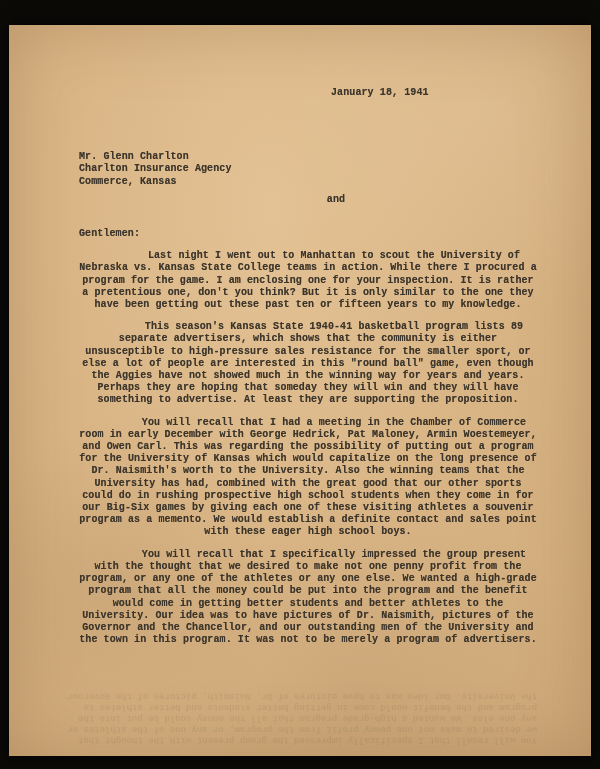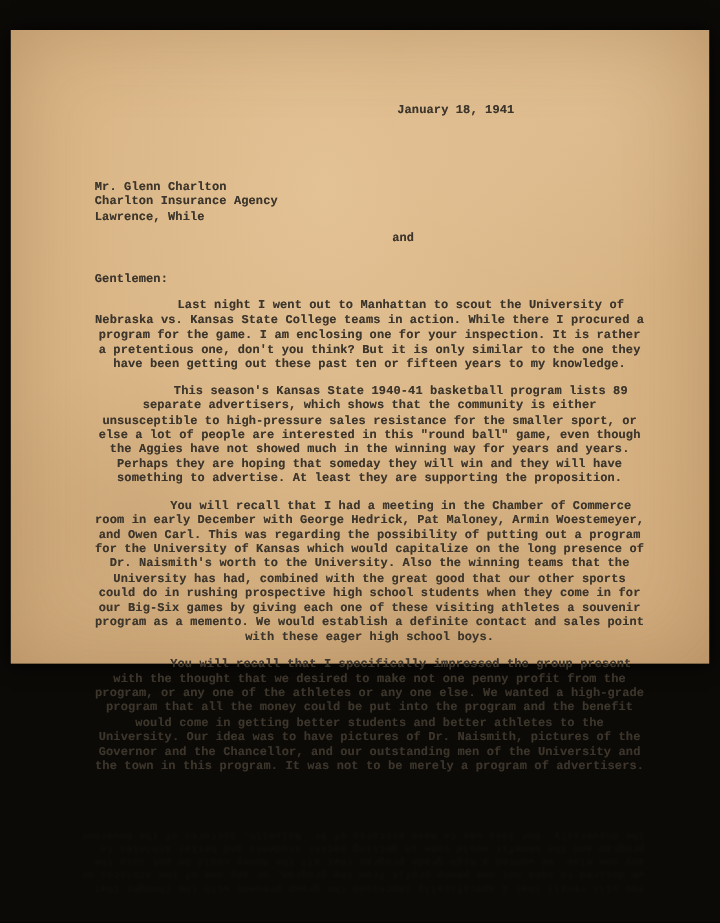--- a/index.html
+++ b/index.html
@@ -12,21 +12,21 @@
     background: #0c0a07;
     overflow: hidden;
     font-family: "Liberation Mono", "DejaVu Sans Mono", monospace;
   }
 
   .paper {
     position: absolute;
     left: 9px;
     top: 25px;
     width: 582px;
-    height: 528px;
+    height: 731px;
     background: radial-gradient(ellipse at 45% 25%, #e3c295 0%, #dab687 45%, #cfa97a 100%);
     box-shadow: 0 0 16px rgba(0,0,0,.9), inset 0 0 70px rgba(115,80,38,.28);
   }
   
   .paper::before {
     content: "";
     position: absolute; inset: 0;
     background:
       radial-gradient(circle at 18% 78%, rgba(110,75,35,.10), transparent 22%),
       radial-gradient(circle at 82% 12%, rgba(255,240,210,.12), transparent 25%),
@@ -77,21 +77,21 @@
 <div class="scan">
   <div class="paper">
 
     <div class="content">
 
       <div class="date">January 18, 1941</div>
 
       <div class="addr">
         <div>Mr. Glenn Charlton</div>
         <div>Charlton Insurance Agency</div>
-        <div>Lawrence, While</div>
+        <div>Commerce, Kansas</div>
       </div>
 
       <div class="and">and</div>
 
 
       <div class="salutation">Gentlemen:</div>
 
       <p class="para">Last night I went out to Manhattan to scout the University of Nebraska vs. Kansas State College teams in action. While there I procured a program for the game. I am enclosing one for your inspection. It is rather a pretentious one, don't you think? But it is only similar to the one they have been getting out these past ten or fifteen years to my knowledge.</p>
 
       <p class="para">This season's Kansas State 1940-41 basketball program lists 89 separate advertisers, which shows that the community is either unsusceptible to high-pressure sales resistance for the smaller sport, or else a lot of people are interested in this "round ball" game, even though the Aggies have not showed much in the winning way for years and years. Perhaps they are hoping that someday they will win and they will have something to advertise. At least they are supporting the proposition.</p>

